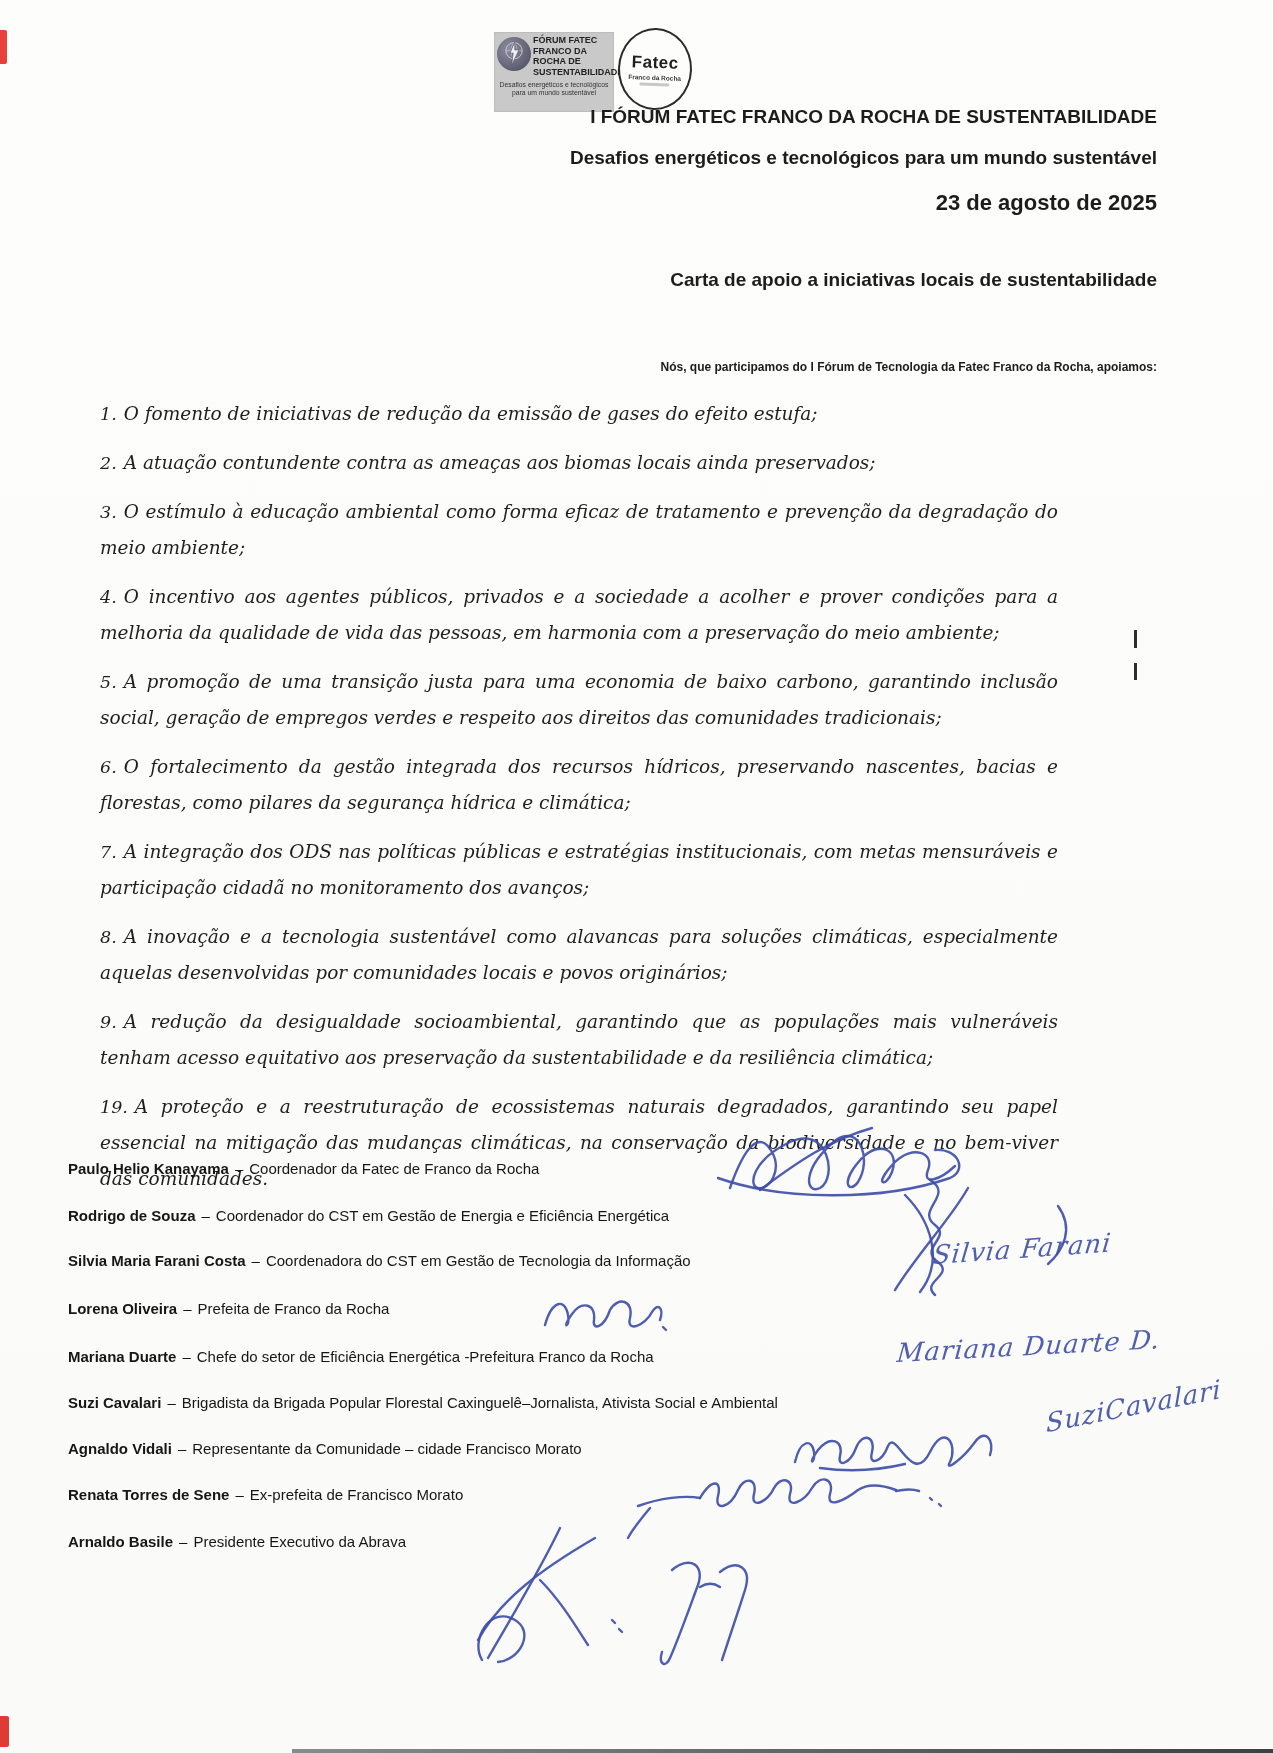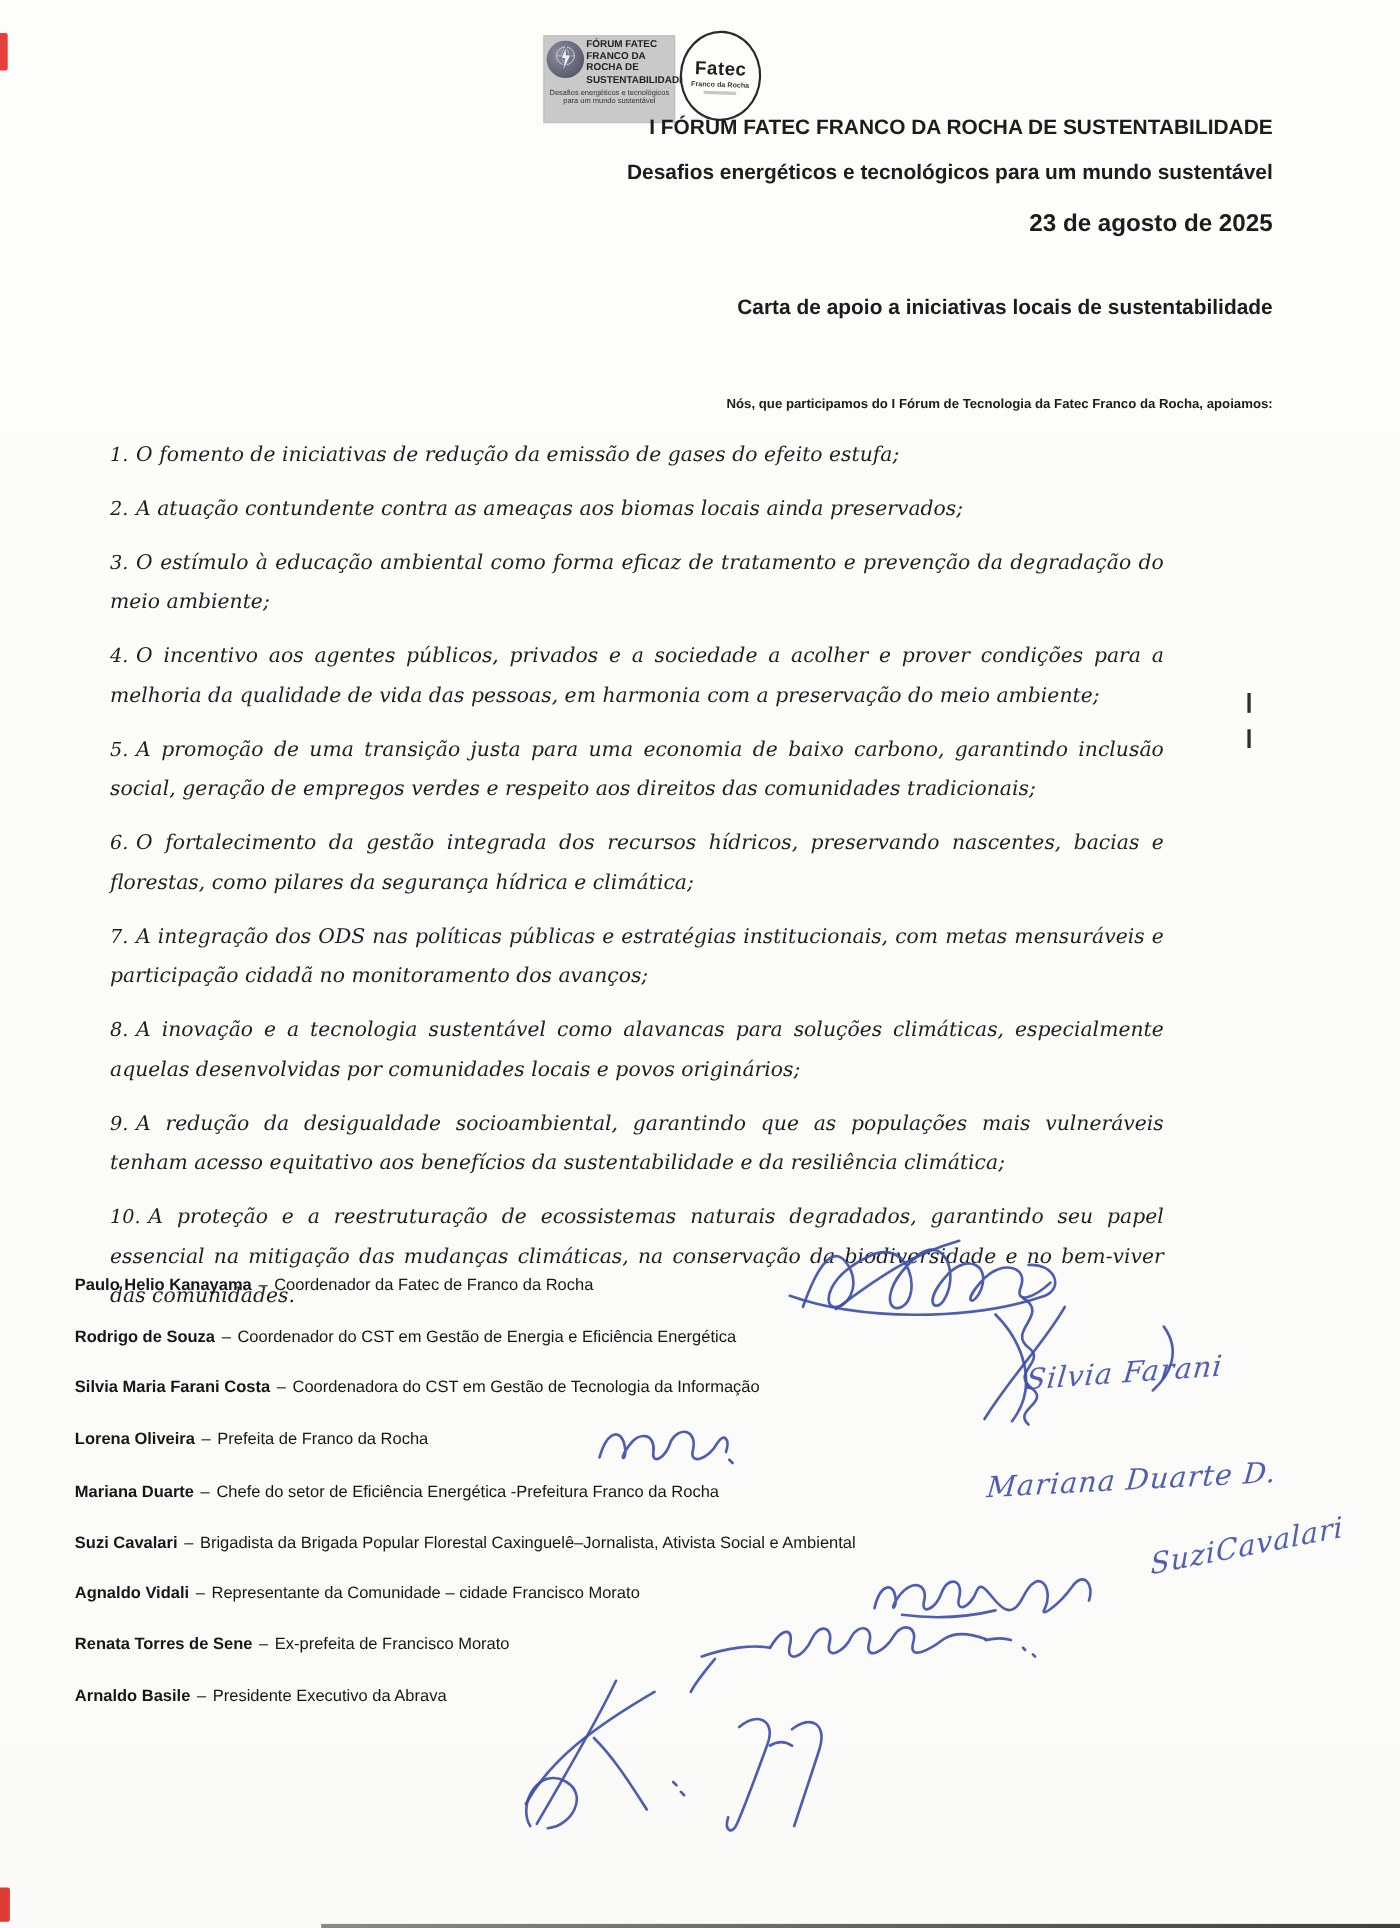--- a/index.html
+++ b/index.html
@@ -105,22 +105,22 @@
 
   <div class="items">
     <p class="item"><span class="num">1.</span><span>O fomento de iniciativas de redução da emissão de gases do efeito estufa;</span></p>
     <p class="item"><span class="num">2.</span><span>A atuação contundente contra as ameaças aos biomas locais ainda preservados;</span></p>
     <p class="item"><span class="num">3.</span><span>O estímulo à educação ambiental como forma eficaz de tratamento e prevenção da degradação do meio ambiente;</span></p>
     <p class="item"><span class="num">4.</span><span>O incentivo aos agentes públicos, privados e a sociedade a acolher e prover condições para a melhoria da qualidade de vida das pessoas, em harmonia com a preservação do meio ambiente;</span></p>
     <p class="item"><span class="num">5.</span><span>A promoção de uma transição justa para uma economia de baixo carbono, garantindo inclusão social, geração de empregos verdes e respeito aos direitos das comunidades tradicionais;</span></p>
     <p class="item"><span class="num">6.</span><span>O fortalecimento da gestão integrada dos recursos hídricos, preservando nascentes, bacias e florestas, como pilares da segurança hídrica e climática;</span></p>
     <p class="item"><span class="num">7.</span><span>A integração dos ODS nas políticas públicas e estratégias institucionais, com metas mensuráveis e participação cidadã no monitoramento dos avanços;</span></p>
     <p class="item"><span class="num">8.</span><span>A inovação e a tecnologia sustentável como alavancas para soluções climáticas, especialmente aquelas desenvolvidas por comunidades locais e povos originários;</span></p>
-    <p class="item"><span class="num">9.</span><span>A redução da desigualdade socioambiental, garantindo que as populações mais vulneráveis tenham acesso equitativo aos benefícios da sustentabilidade e da resiliência climática;</span></p>
-    <p class="item"><span class="num">10.</span><span>A proteção e a reestruturação de ecossistemas naturais degradados, garantindo seu papel essencial na mitigação das mudanças climáticas, na conservação da biodiversidade e no bem-viver das comunidades.</span></p>
+    <p class="item"><span class="num">9.</span><span>A redução da desigualdade socioambiental, garantindo que as populações mais vulneráveis tenham acesso equitativo aos preservação da sustentabilidade e da resiliência climática;</span></p>
+    <p class="item"><span class="num">19.</span><span>A proteção e a reestruturação de ecossistemas naturais degradados, garantindo seu papel essencial na mitigação das mudanças climáticas, na conservação da biodiversidade e no bem-viver das comunidades.</span></p>
   </div>
 
   <div class="sigrow" style="top:1160px"><b>Paulo Helio Kanayama</b><span class="sep">–</span><span>Coordenador da Fatec de Franco da Rocha</span></div>
   <div class="sigrow" style="top:1207px"><b>Rodrigo de Souza</b><span class="sep">–</span><span>Coordenador do CST em Gestão de Energia e Eficiência Energética</span></div>
   <div class="sigrow" style="top:1252px"><b>Silvia Maria Farani Costa</b><span class="sep">–</span><span>Coordenadora do CST em Gestão de Tecnologia da Informação</span></div>
   <div class="sigrow" style="top:1300px"><b>Lorena Oliveira</b><span class="sep">–</span><span>Prefeita de Franco da Rocha</span></div>
   <div class="sigrow" style="top:1348px"><b>Mariana Duarte</b><span class="sep">–</span><span>Chefe do setor de Eficiência Energética -Prefeitura Franco da Rocha</span></div>
   <div class="sigrow" style="top:1394px"><b>Suzi Cavalari</b><span class="sep">–</span><span>Brigadista da Brigada Popular Florestal Caxinguelê–Jornalista, Ativista Social e Ambiental</span></div>
   <div class="sigrow" style="top:1440px"><b>Agnaldo Vidali</b><span class="sep">–</span><span>Representante da Comunidade – cidade Francisco Morato</span></div>
   <div class="sigrow" style="top:1533px"><b>Arnaldo Basile</b><span class="sep">–</span><span>Presidente Executivo da Abrava</span></div>

